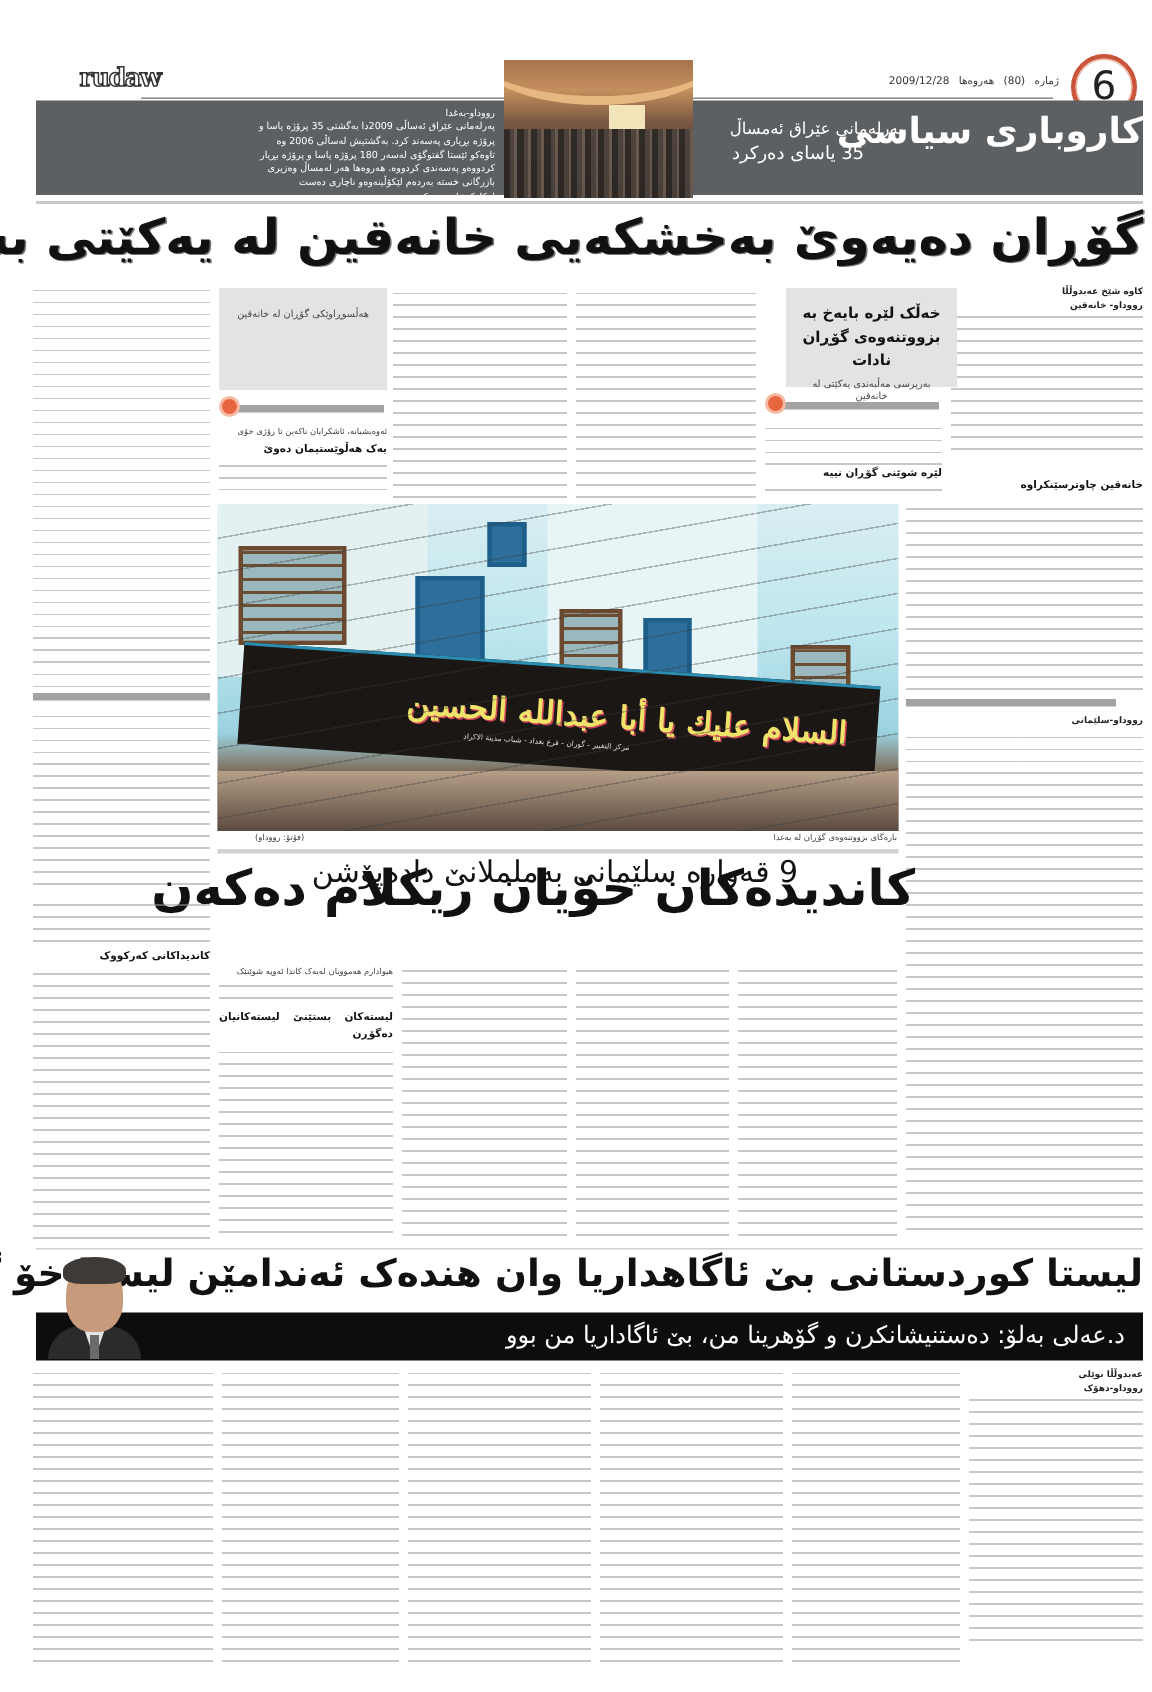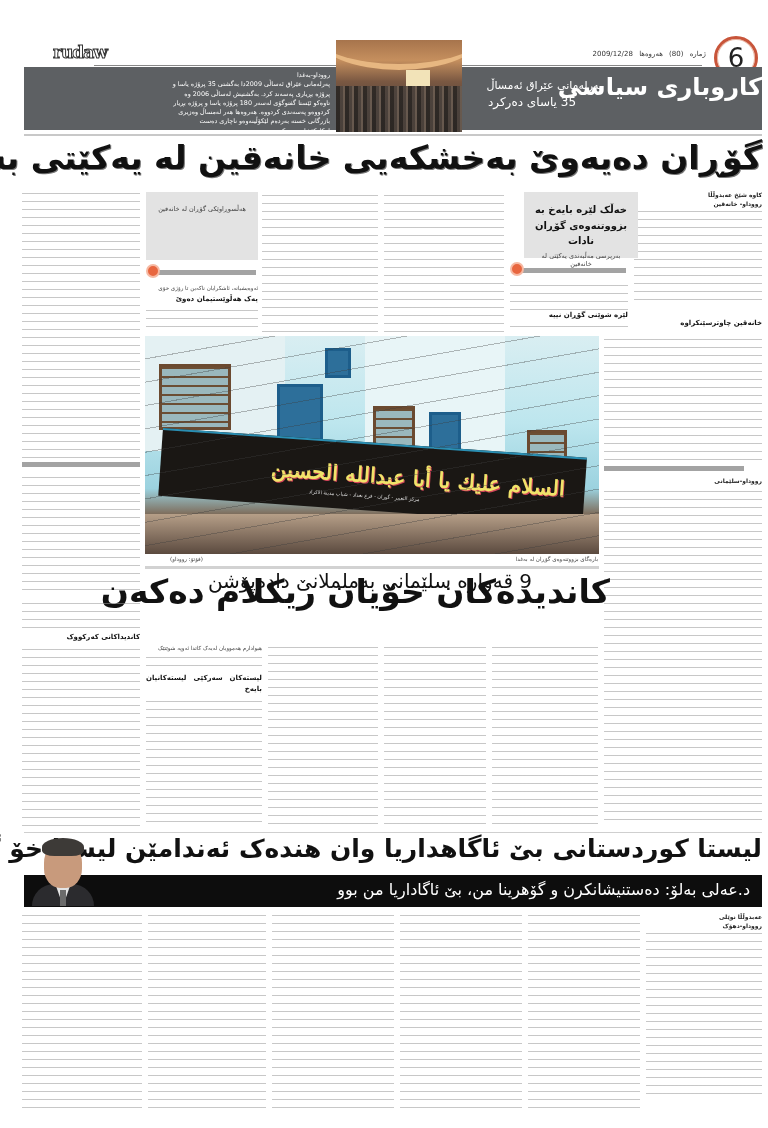--- a/index.html
+++ b/index.html
@@ -210,21 +210,21 @@
   <span class="lines"></span>
 </div>
 <div class="col" style="left:22px; top:632px; width:118px; height:196px;">
   <h4 style="margin:0 0 3px;">کاندیداکانی کەرکووک</h4>
   <span class="lines" style="height:180px;"></span>
 </div>
 
 <div class="col" style="left:146px; top:644px; width:116px; height:184px;">
   <p>هیوادارم هەموویان لەیەک کاتدا ئەوپە شوێنێک</p>
   <span class="lines" style="height:14px;"></span>
-  <h4>لیستەکان سەرکێی لیستەکانیان بایەخ</h4>
+  <h4>لیستەکان بستێنێ لیستەکانیان دەگۆڕن</h4>
   <span class="lines" style="height:130px;"></span>
 </div>
 <div class="col" style="left:268px; top:644px; width:110px; height:184px;">
   <span class="lines"></span>
 </div>
 <div class="col" style="left:384px; top:644px; width:102px; height:184px;">
   <span class="lines"></span>
 </div>
 <div class="col" style="left:492px; top:644px; width:106px; height:184px;">
   <span class="lines"></span>

